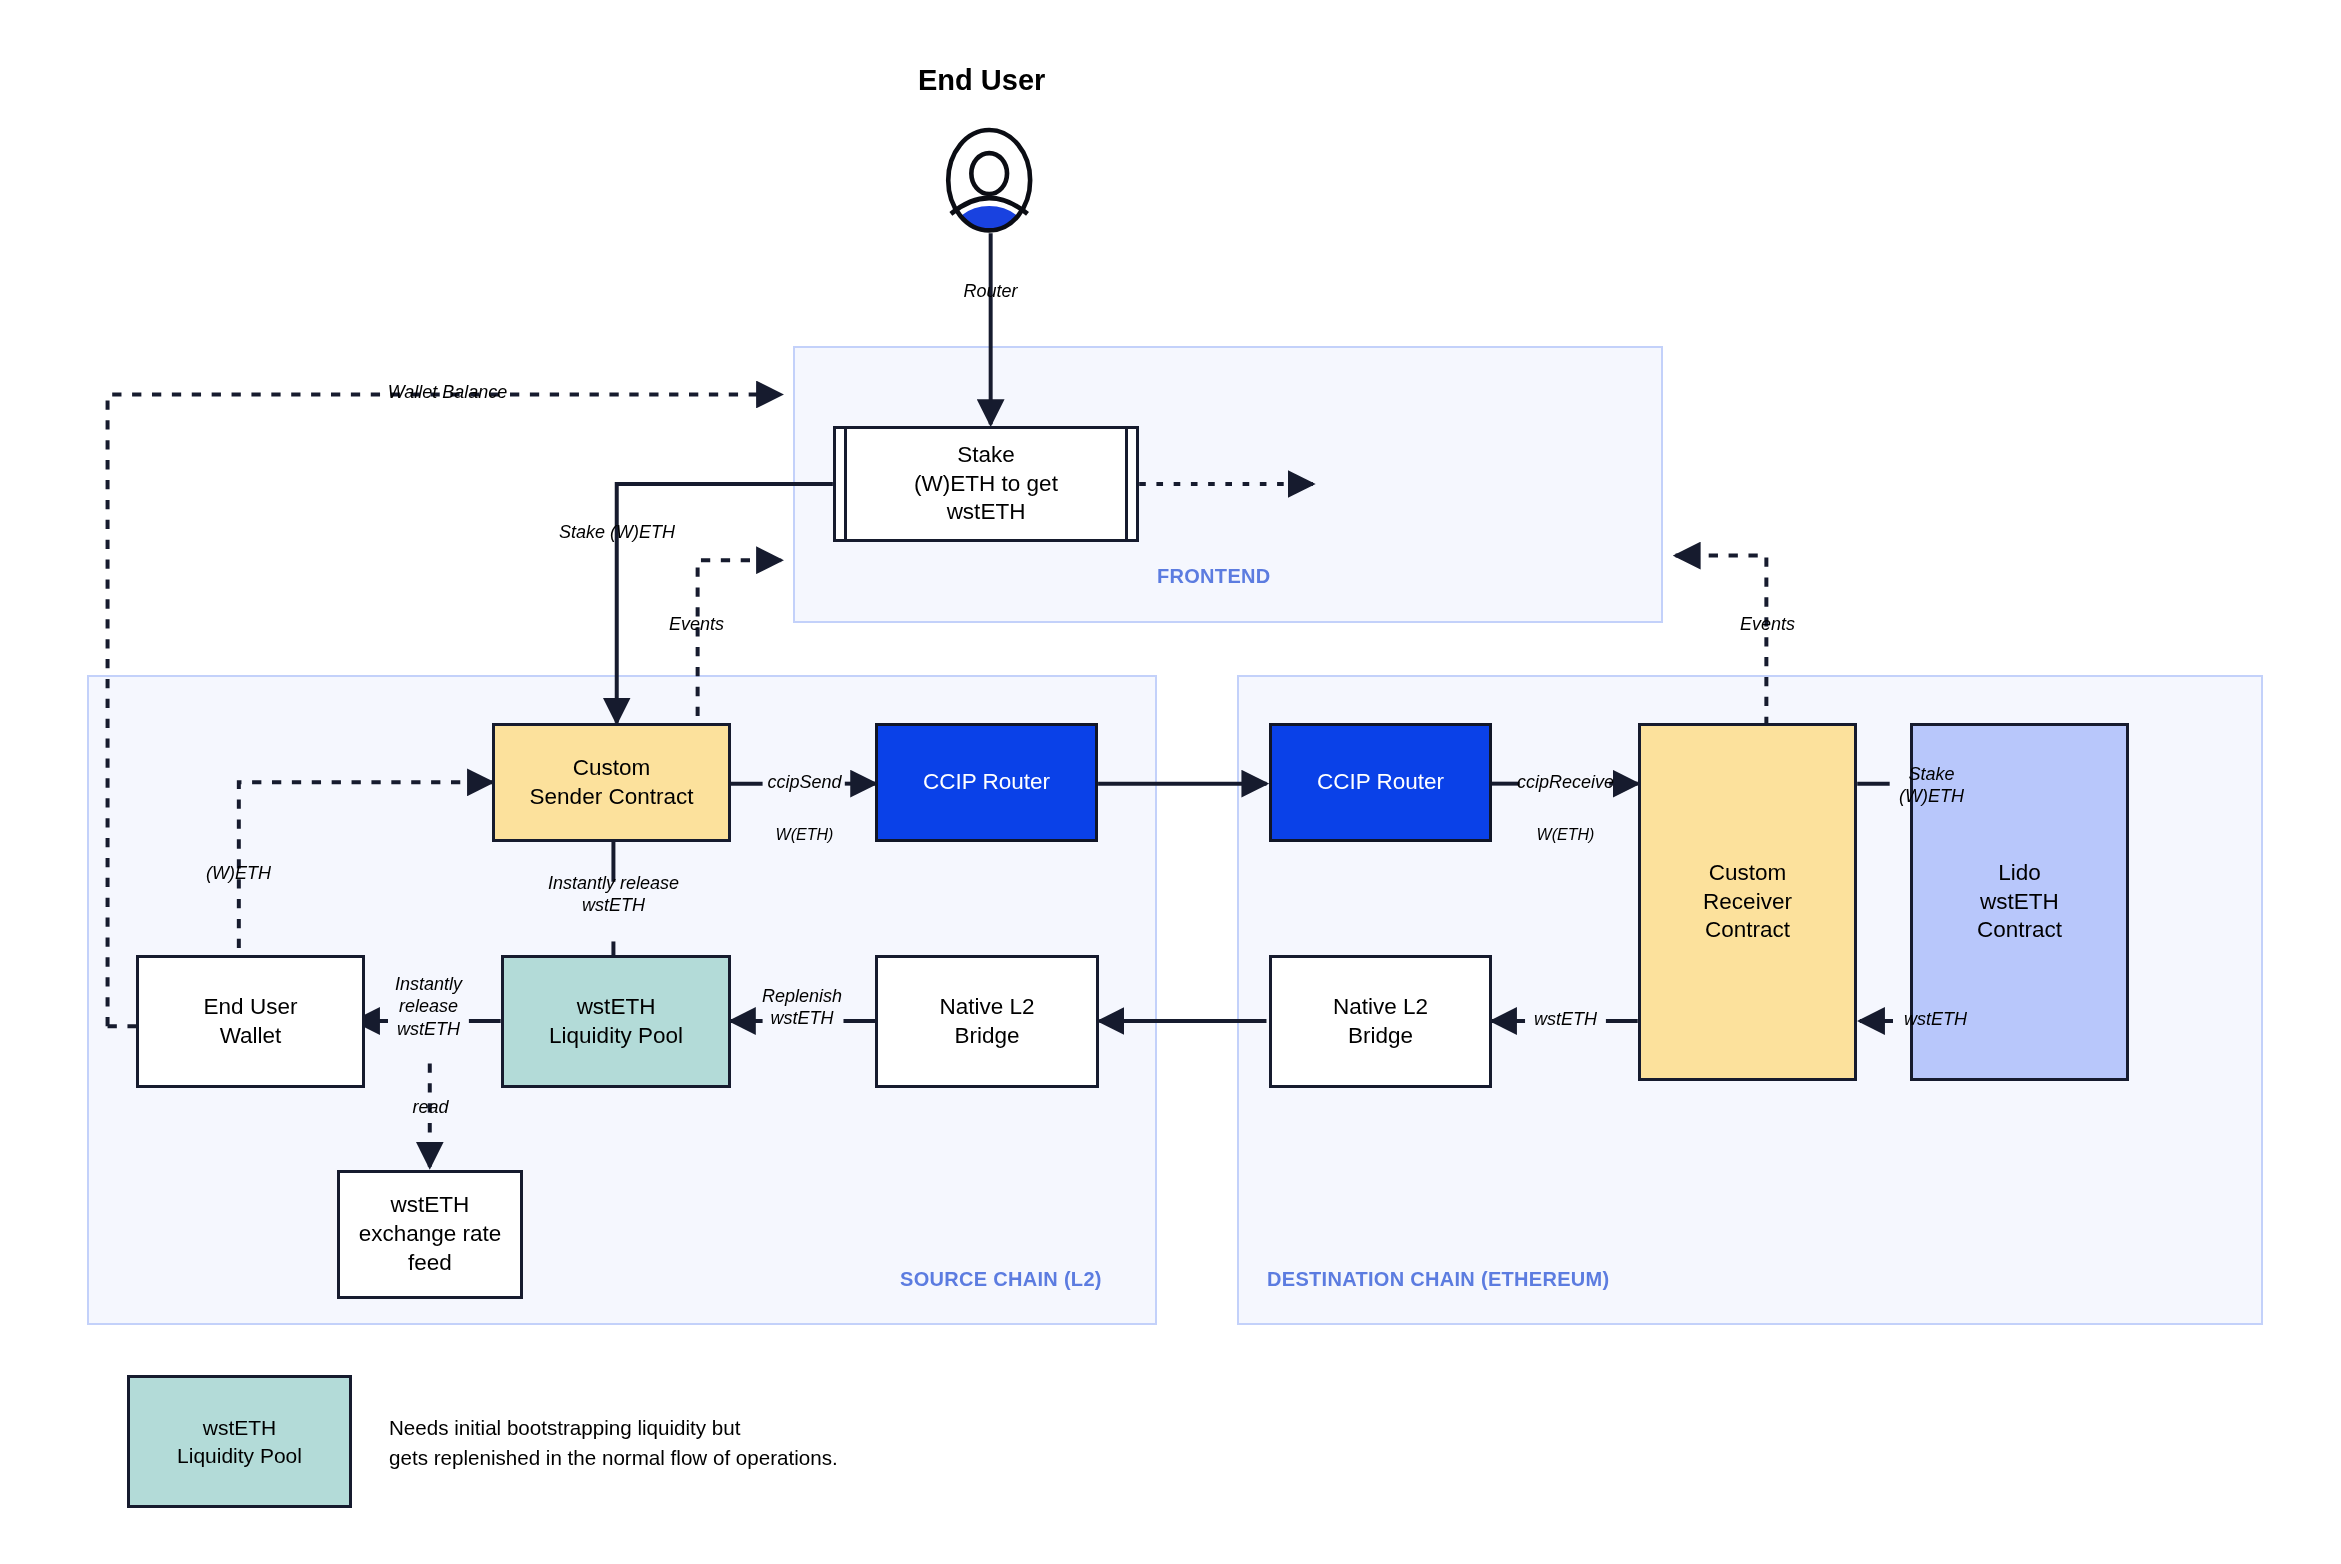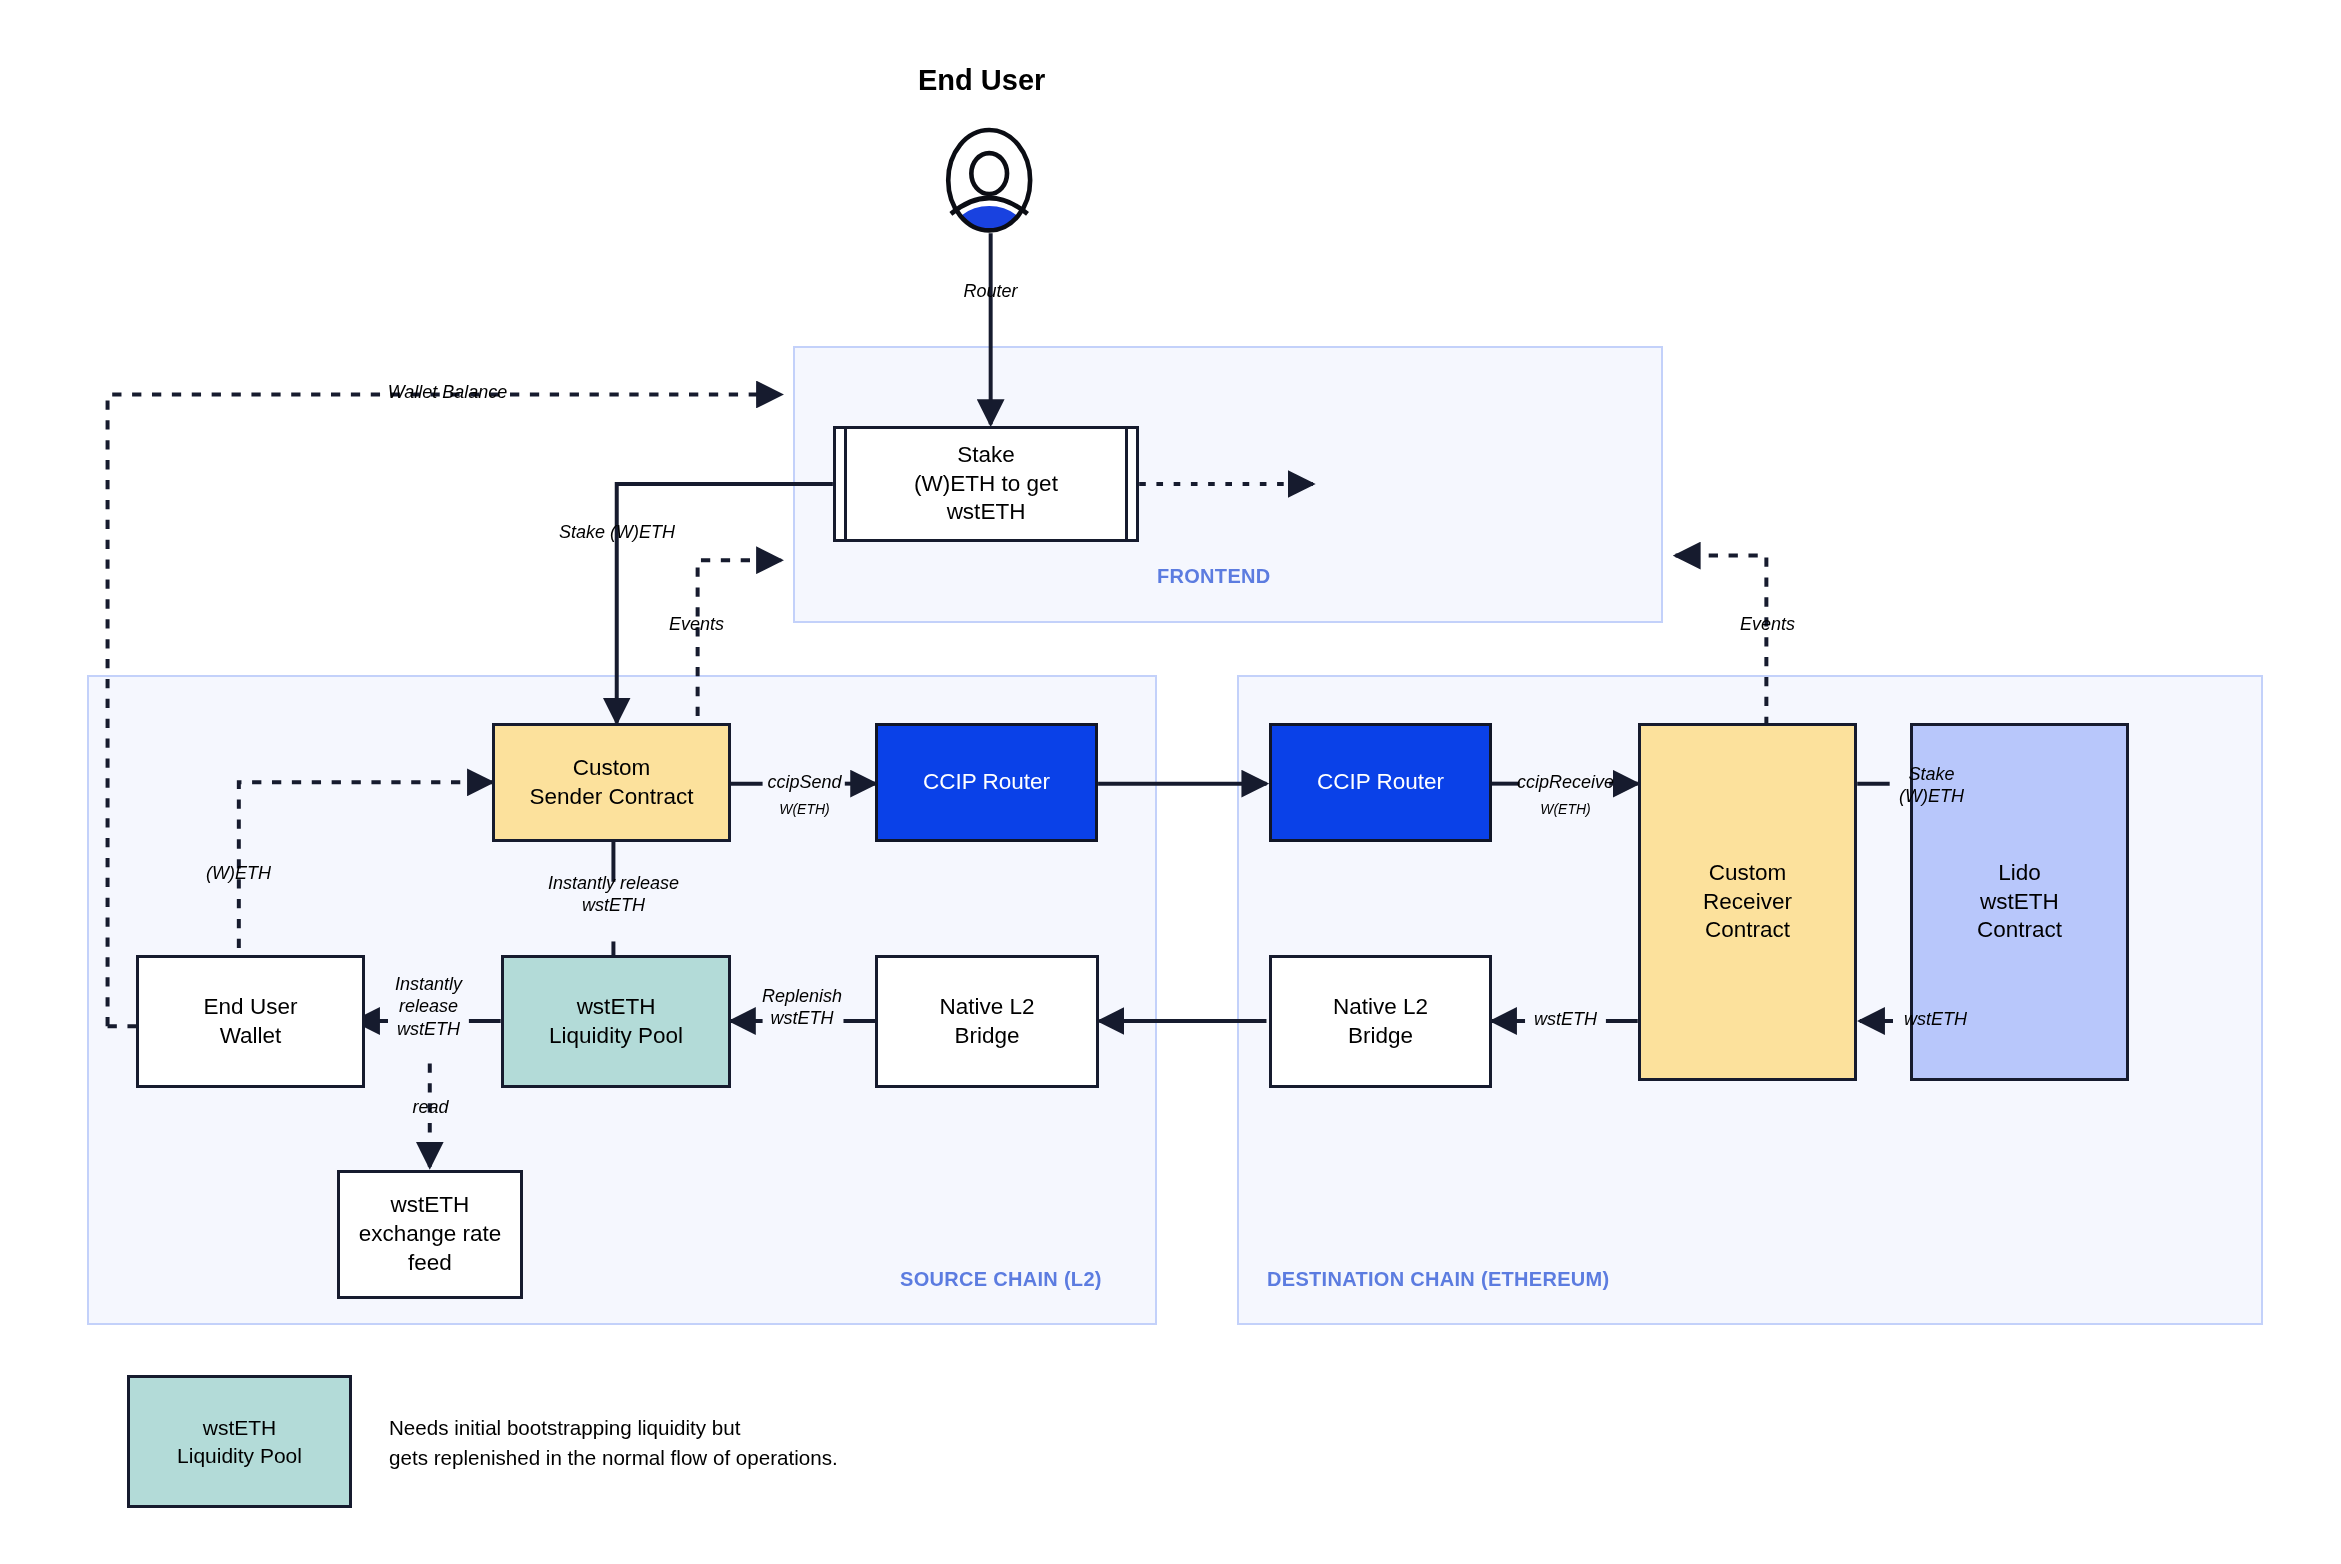--- a/index.html
+++ b/index.html
@@ -15,21 +15,21 @@
   .node.yellow{background:#FCE19C;}
   .node.teal{background:#B3DBD8;}
   .node.periwinkle{background:#B8C7FB;}
   .node.ccip{background:#0A41E8;color:#ffffff;border-color:#111627;}
   .node.proc{background:#ffffff;}
   .node.proc::before,.node.proc::after{content:"";position:absolute;top:-0.7px;bottom:-0.7px;width:3.3px;background:#161B2E;}
   .node.proc::before{left:8px;}
   .node.proc::after{right:8px;}
 
   .edge-label{position:absolute;font-style:italic;font-size:18px;line-height:1.24;color:#000;text-align:center;white-space:pre;}
-  .edge-label.small{font-size:14px;}
+  .edge-label.small{font-size:16px;margin-top:24px;}
 
   .title{position:absolute;font-size:29px;font-weight:bold;color:#000;white-space:nowrap;}
 
   .legend-swatch{position:absolute;box-sizing:border-box;border:3.3px solid #161B2E;background:#B3DBD8;display:flex;align-items:center;justify-content:center;text-align:center;font-size:21px;line-height:1.3;}
   .legend-text{position:absolute;font-size:20.6px;line-height:1.45;color:#000;white-space:pre;}
 
   .avatar{position:absolute;}
 </style>
 </head>
 <body>

